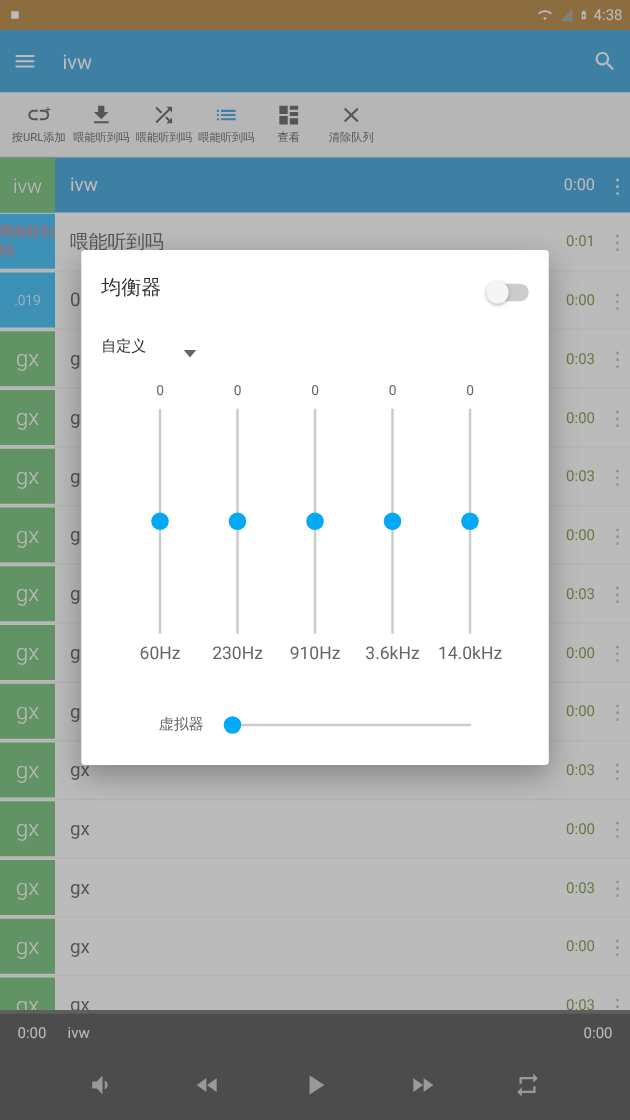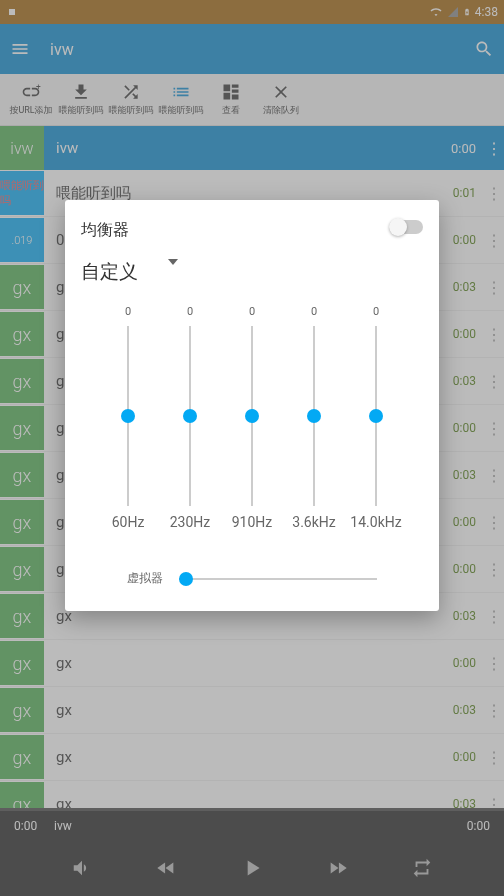--- a/index.html
+++ b/index.html
@@ -27,25 +27,25 @@
 .li-more{width:20px;text-align:center;color:#999}
 .player-bar{position:absolute;bottom:0;left:0;right:0;height:88px;background:#212121;color:#fff;display:flex;flex-direction:column}
 .progress{height:3px;background:#444;position:relative}
 .player-info{height:29px;display:flex;align-items:center;padding:0 14px;font-size:12px}
 .player-info span:first-child{flex:0 0 40px}
 .player-info span:nth-child(2){flex:1}
 .player-info span:last-child{flex:0 0 40px;text-align:right}
 .player-controls{height:56px;display:flex;align-items:center;justify-content:space-around;padding:0 40px}
 .overlay{position:absolute;inset:0;background:rgba(120,120,120,0.5);z-index:50}
 .dialog{position:absolute;left:65px;right:65px;top:200px;background:#fff;z-index:100;border-radius:3px;box-shadow:0 8px 24px rgba(0,0,0,0.3);padding:20px 12px 24px}
-.dialog-header{display:flex;align-items:flex-start;margin-bottom:18px;padding:0 4px}
+.dialog-header{display:flex;align-items:flex-end;margin-bottom:28px;padding:0 4px}
 .dialog-title{font-size:16px;color:#333;flex:1}
 .toggle{width:34px;height:14px;background:#ccc;border-radius:10px;position:relative}
 .toggle::after{content:"";position:absolute;width:18px;height:18px;background:#f5f5f5;border-radius:50%;left:0;top:-2px;box-shadow:0 1px 3px rgba(0,0,0,0.3)}
-.preset-row{display:flex;align-items:flex-start;gap:30px;padding:0 4px;margin-bottom:20px;font-size:19px;color:#333}
+.preset-row{display:flex;align-items:flex-end;gap:30px;padding:0 4px;margin-bottom:20px;font-size:12px;color:#333}
 .sliders{display:flex;justify-content:space-around;padding:0 20px;margin-bottom:12px}
 .slider-col{display:flex;flex-direction:column;align-items:center;width:42px}
 .slider-val{font-size:11px;color:#666;margin-bottom:8px}
 .slider-track{width:2px;height:180px;background:#ccc;position:relative;margin-bottom:8px}
 .slider-thumb{position:absolute;width:14px;height:14px;background:#03a9f4;border-radius:50%;left:-6px;top:50%;transform:translateY(-50%)}
 .slider-label{font-size:14px;color:#666}
 .dials{display:flex;justify-content:space-around;margin:20px 0}
 .dial{width:100px;height:100px;position:relative;display:flex;align-items:center;justify-content:center}
 .dial svg{position:absolute;inset:0}
 .dial-label{font-size:14px;color:#333;z-index:1}

